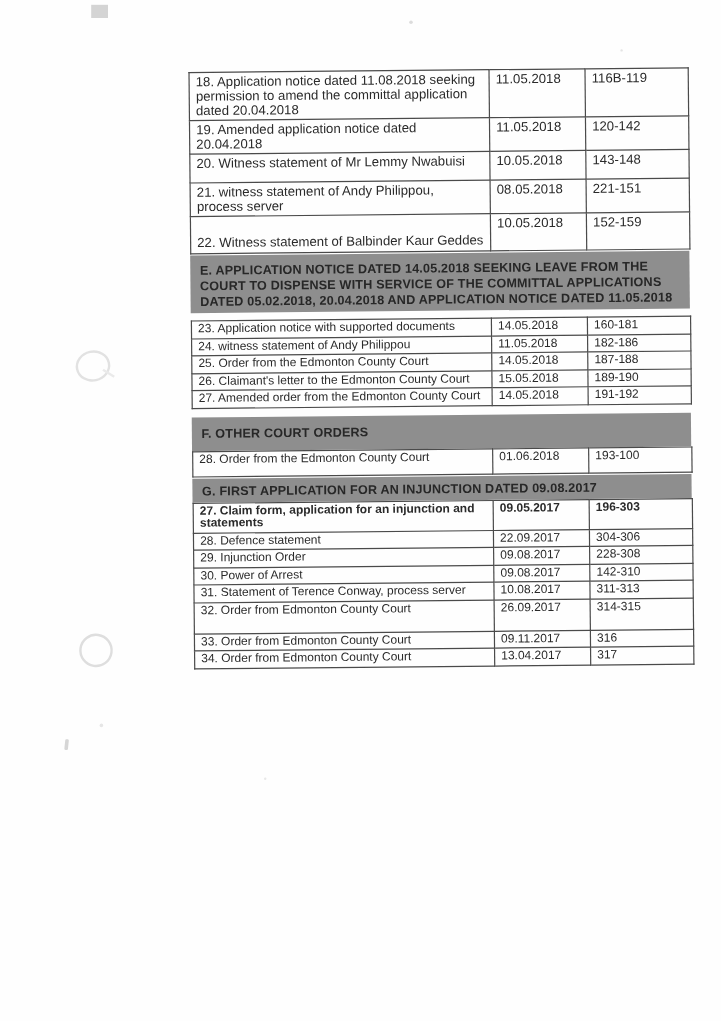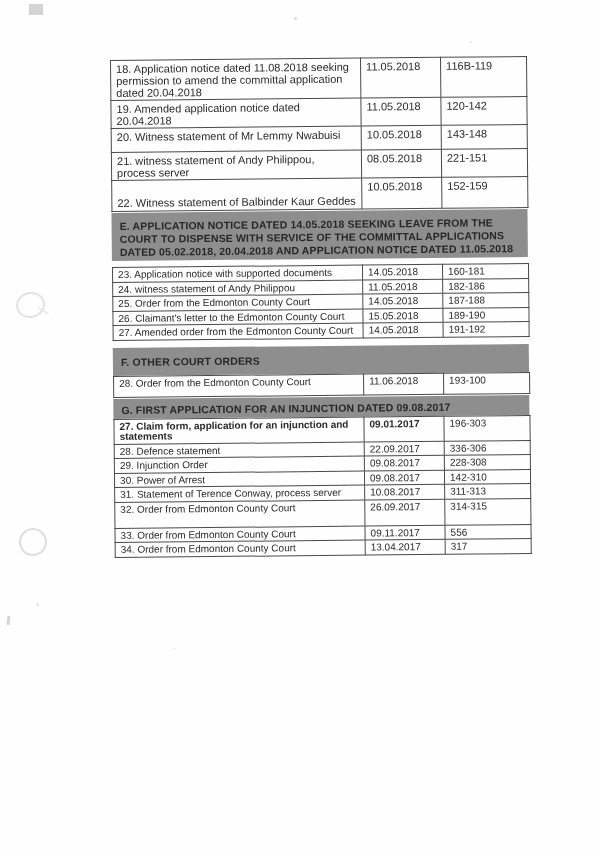--- a/index.html
+++ b/index.html
@@ -4,21 +4,21 @@
 <style>
   html,body{margin:0;padding:0;}
   body{
     width:601px;height:851px;
     background:#fefefe;
     font-family:"Liberation Sans", sans-serif;
     position:relative;
     overflow:hidden;
     color:#2a2a2a;
   }
-  .page{position:absolute;inset:0;background:#fefefe;}
+  .page{position:absolute;inset:0;background:#fefefe;margin-left:47px;}
   
   .doc{
     position:absolute;
     left:110px;top:60px;width:416px;
     transform:rotate(-0.55deg);
     transform-origin:0 0;
   }
   table.doc-table{
     border-collapse:collapse;
     table-layout:fixed;
@@ -32,21 +32,21 @@
     color:#2a2a2a;
     word-wrap:break-word;
   }
   col.c1{width:250px;} col.c2{width:80px;} col.c3{width:86px;}
   
   .top-table td{font-size:11px;line-height:12px;}
   
   .compact td{font-size:10px;line-height:10.5px;padding:1px 5px 0 5px;}
   tr.desc-bottom td:first-child{vertical-align:bottom;padding-bottom:2px;}
   tr.bold td{font-weight:700;}
-  tr.bold td:last-child{font-weight:400;}
+  tr.bold td:last-child{font-weight:700;}
   
   .band{
     box-sizing:border-box;
     width:416px;
     background:#8e8e8e;
     color:#272727;
     font-weight:700;
     font-size:10.5px;
     letter-spacing:0.15px;
     line-height:13px;
@@ -165,44 +165,44 @@
 
     <table class="doc-table compact tbl-f">
       <colgroup>
           <col class="c1">
           <col class="c2">
           <col class="c3">
         </colgroup>
       <tbody>
           <tr style="height: 21px;">
             <td>28. Order from the Edmonton County Court</td>
-            <td>11.06.2018</td>
+            <td>01.06.2018</td>
             <td>193-100</td>
           </tr>
         </tbody>
     </table>
 
     <div class="band band-g">G. FIRST APPLICATION FOR AN INJUNCTION DATED 09.08.2017</div>
 
     <table class="doc-table compact tbl-g">
       <colgroup>
           <col class="c1">
           <col class="c2">
           <col class="c3">
         </colgroup>
       <tbody>
           <tr class="bold" style="height: 22px;">
             <td>27. Claim form, application for an injunction and statements</td>
-            <td>09.01.2017</td>
+            <td>09.05.2017</td>
             <td>196-303</td>
           </tr>
           <tr style="height: 12px;">
             <td>28. Defence statement</td>
             <td>22.09.2017</td>
-            <td>336-306</td>
+            <td>304-306</td>
           </tr>
           <tr style="height: 12px;">
             <td>29. Injunction Order</td>
             <td>09.08.2017</td>
             <td>228-308</td>
           </tr>
           <tr style="height: 12px;">
             <td>30. Power of Arrest</td>
             <td>09.08.2017</td>
             <td>142-310</td>
@@ -213,21 +213,21 @@
             <td>311-313</td>
           </tr>
           <tr style="height: 26px;">
             <td>32. Order from Edmonton County Court</td>
             <td>26.09.2017</td>
             <td>314-315</td>
           </tr>
           <tr style="height: 13px;">
             <td>33. Order from Edmonton County Court</td>
             <td>09.11.2017</td>
-            <td>556</td>
+            <td>316</td>
           </tr>
           <tr style="height: 12px;">
             <td>34. Order from Edmonton County Court</td>
             <td>13.04.2017</td>
             <td>317</td>
           </tr>
         </tbody>
     </table>
 
   </div>

